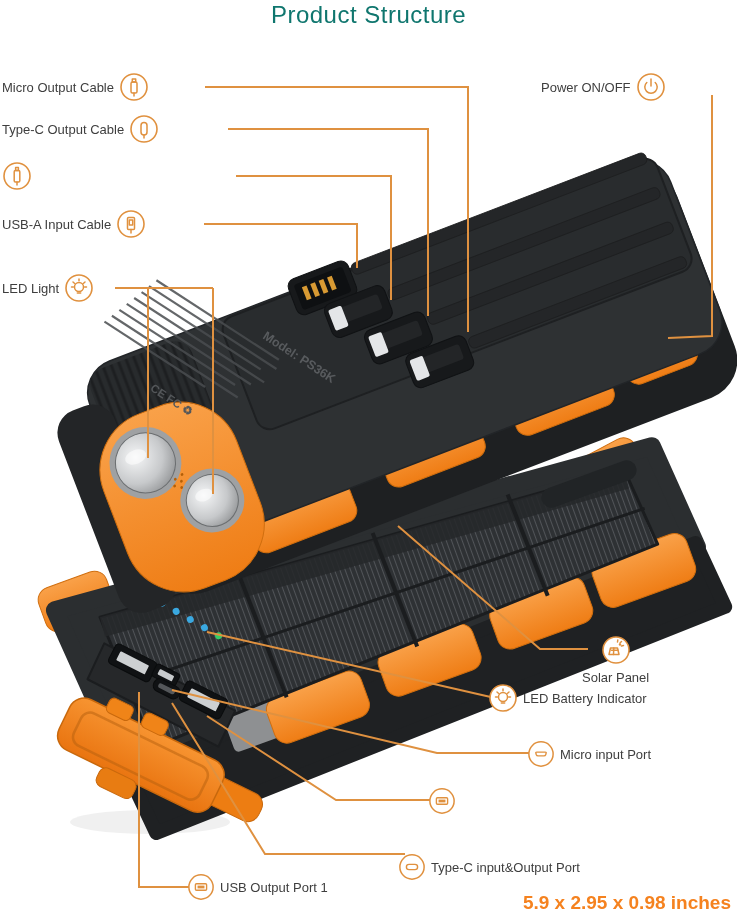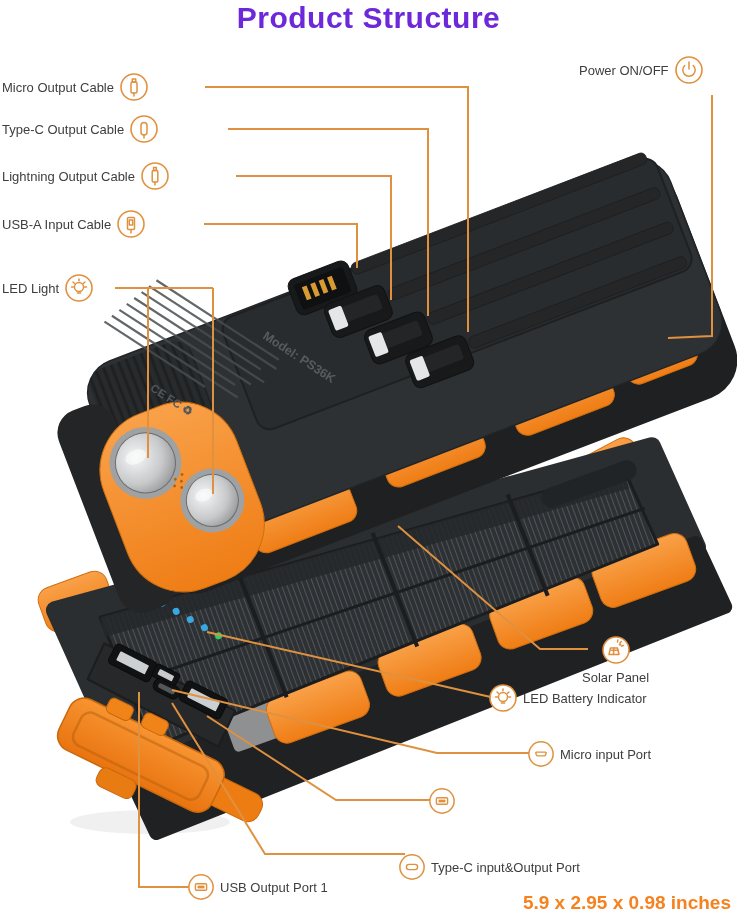--- a/index.html
+++ b/index.html
@@ -1,30 +1,30 @@
 <!DOCTYPE html>
 <html><head>
 <meta charset="utf-8">
 <style>
   html,body{margin:0;padding:0;background:#ffffff;}
   #canvas{position:relative;width:737px;height:918px;background:#ffffff;overflow:hidden;
           font-family:"Liberation Sans", sans-serif;}
   #title{position:absolute;left:0;top:1px;width:100%;text-align:center;
-         font-size:30px;font-weight:bold;color:#6d28d9;letter-spacing:.5px;}
+         font-size:24px;font-weight:normal;color:#0f766e;letter-spacing:.5px;}
   #dims{position:absolute;right:6px;top:892px;font-size:19px;font-weight:bold;color:#F5821F;}
   .callout{position:absolute;display:flex;align-items:center;gap:5px;height:30px;
            font-size:13px;color:#3E3E3E;white-space:nowrap;}
   .callout svg{flex:0 0 auto;display:block;}
   
   #c-micro-cable{left:2px;top:72px;}
   #c-typec-cable{left:2px;top:114px;}
   #c-lightning-cable{left:2px;top:161px;}
   #c-usba-cable{left:2px;top:209px;align-items:center;}
   #c-led-light{left:2px;top:273px;}
-  #c-power{left:541px;top:55px;margin-left:38px;}
+  #c-power{left:541px;top:72px;}
   #c-solar{left:582px;top:635px;flex-direction:column;}
   #c-led-batt{left:488px;top:683px;}
   #c-micro-port{left:527px;top:739px;}
   #c-usb2{left:428px;top:786px;}
   #c-typec-port{left:398px;top:840px;margin-top:12px;}
   #c-usb1{left:187px;top:872px;}
   #art{position:absolute;left:0;top:0;}
   .iconCircle{stroke:#E0913F;stroke-width:1.6;fill:#ffffff;}
   .glyph{stroke:#E0913F;stroke-width:1.5;fill:none;stroke-linecap:round;stroke-linejoin:round;}
   .glyphF{fill:#E0913F;stroke:none;}
@@ -252,21 +252,20 @@
   <div class="callout" id="c-typec-cable">
     <span>Type-C Output Cable</span>
     <svg width="30" height="30" viewBox="0 0 30 30">
       <circle class="iconCircle" cx="15" cy="15" r="13"></circle>
       <rect class="glyph" x="12" y="8.5" width="6" height="12.5" rx="3"></rect>
       <line class="glyph" x1="15" y1="21" x2="15" y2="24"></line>
     </svg>
   </div>
 
   <div class="callout" id="c-lightning-cable">
-    <span>Lightning Output Cable</span>
     <svg width="30" height="30" viewBox="0 0 30 30">
       <circle class="iconCircle" cx="15" cy="15" r="13"></circle>
       <rect class="glyph" x="12.2" y="9.5" width="5.6" height="11.5" rx="1.2"></rect>
       <rect class="glyph" x="13.6" y="6.5" width="2.8" height="3"></rect>
       <line class="glyph" x1="15" y1="21" x2="15" y2="24"></line>
     </svg>
   </div>
 
   <div class="callout" id="c-usba-cable">
     <span>USB-A Input Cable</span>

